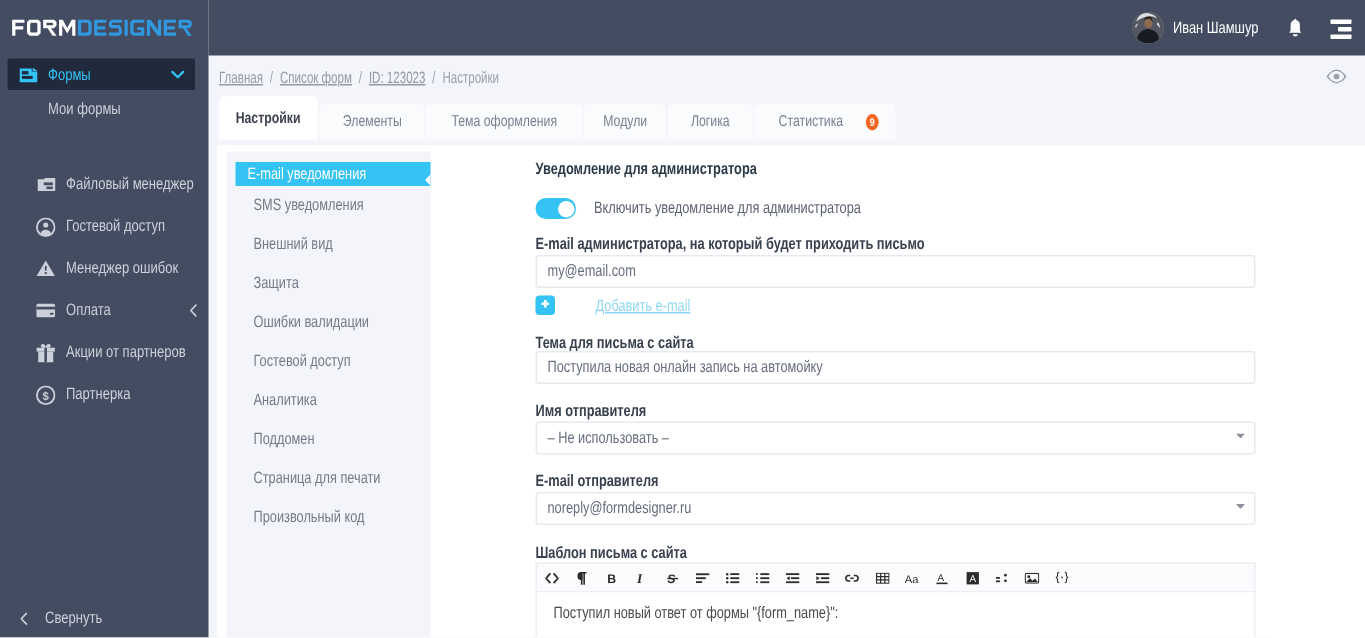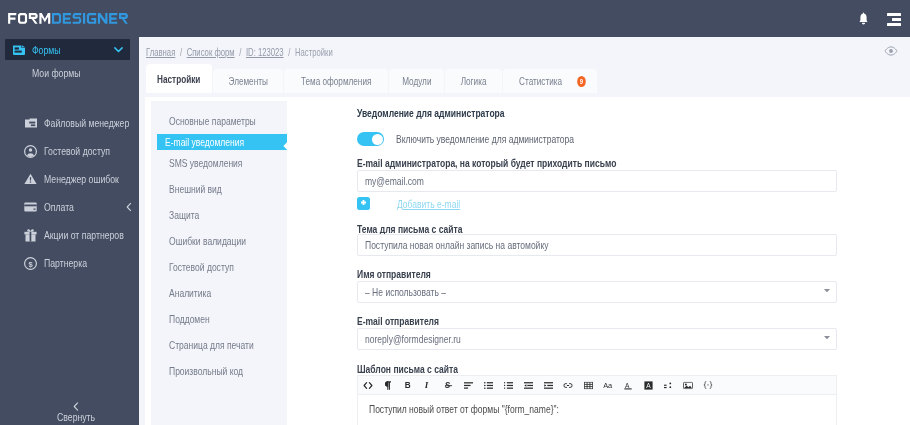--- a/index.html
+++ b/index.html
@@ -15,21 +15,21 @@
   .logo-text{line-height:0;display:block;}
   .sr{position:absolute;width:1px;height:1px;overflow:hidden;clip:rect(0 0 0 0);white-space:nowrap;}
   .nav{position:relative;height:100%;}
   .nav-item{display:flex;align-items:center;position:absolute;left:0;width:139px;height:28px;padding-left:24px;font-size:11px;color:#ccd0da;}
   .nav-item .ic{width:13px;height:13px;display:flex;align-items:center;justify-content:center;flex:0 0 13px;}
   .nav-item .lbl{margin-left:7px;white-space:nowrap;font-size:11px;transform:scaleX(.79);transform-origin:left center;display:inline-block;}
   .nav-item.active{background:#212a3d;color:#35c3f3;left:5px;width:125px;height:21px;padding-left:7px;border-radius:1px;}
   .nav-item .chev{position:absolute;right:7px;top:50%;transform:translateY(-50%);display:flex;}
   .sub-item{position:absolute;left:0;width:139px;height:22px;display:flex;align-items:center;padding-left:32px;font-size:11px;color:#ccd0da;}
   .sub-item span{white-space:nowrap;transform:scaleX(.79);transform-origin:left center;display:inline-block;}
-  .sb-bot{position:absolute;left:0;bottom:3px;width:100%;height:20px;display:flex;align-items:center;padding-left:13px;color:#ccd0da;font-size:11px;flex-direction:column;}
+  .sb-bot{position:absolute;left:0;bottom:3px;width:100%;height:20px;display:flex;align-items:center;padding-left:13px;color:#ccd0da;font-size:11px;}
   .sb-bot .lbl{margin-left:11px;font-size:11px;transform:scaleX(.79);transform-origin:left center;display:inline-block;}
 
   
   .main{flex:1;display:flex;flex-direction:column;min-width:0;background:#f4f5fa;}
   .topbar{height:37px;background:#434c60;position:relative;flex:0 0 37px;}
   .user{display:flex;align-items:center;position:absolute;left:616px;top:8px;}
   .avatar{width:21px;height:21px;border-radius:50%;overflow:hidden;background:#7c8490;position:relative;flex:0 0 21px;}
   .uname{color:#fff;font-size:11px;margin-left:6px;white-space:nowrap;transform:scaleX(.78);transform-origin:left center;display:inline-block;}
   .bellbtn{width:14px;height:15px;display:flex;align-items:center;justify-content:center;position:absolute;right:40px;top:11px;}
   .burger{width:14px;height:13px;display:flex;flex-direction:column;justify-content:space-between;align-items:flex-end;position:absolute;right:9px;top:13px;}
@@ -185,20 +185,41 @@
     <span>
           <svg width="6" height="9" viewBox="0 0 6 9">
             <path d="M4.6.9 1.2 4.5l3.4 3.6" fill="none" stroke="currentColor" stroke-width="1.1" stroke-linecap="round" stroke-linejoin="round"></path>
           </svg>
         </span>
     <span class="lbl">Свернуть</span>
   </div>
 </div>
 <div class="main">
   <div class="topbar">
+    <div class="user">
+      <div class="avatar">
+            <svg width="21" height="21" viewBox="0 0 21 21">
+              <defs>
+                <clipPath id="av">
+                  <circle cx="10.5" cy="10.5" r="10.5"></circle>
+                </clipPath>
+              </defs>
+              <g clip-path="url(#av)">
+                <rect width="21" height="21" fill="#545761"></rect>
+                <path d="M2.5 21c.4-5.4 2.6-8 4.6-8.7L10.3 11l3.6 1.4c2.1.8 3.9 3 4.3 8.6z" fill="#191b22"></path>
+                <ellipse cx="10.6" cy="7.6" rx="2.6" ry="3.4" fill="#8d6b50"></ellipse>
+                <path d="M7.8 6.1C8 3.4 9.2 2.5 10.8 2.7c1.7.2 2.7 1.6 2.5 3.9-.4-1.1-1.1-1.8-2.1-2-1.2-.3-2.4.2-3.4 1.5z" fill="#2b241d"></path>
+                <path d="M2.6 6.3C3.6 2.3 7 .4 10.6.8c3 .3 5.1 1.9 5.9 3.7-1.4-1.3-3.2-1.9-5.3-1.7C8 3.1 5 4.3 2.6 6.3z" fill="#dcdde0"></path>
+                <path d="M16.8 6.9c.9.8 1.6 2.4 1.5 3.9-.7-1.2-1.4-2.1-2.2-2.7z" fill="#dcdde0"></path>
+                <path d="M1.8 9.2c.6-.8 1.4-1.4 2.3-1.7C3.3 8.6 2.6 9.9 2.2 11z" fill="#c9cace"></path>
+              </g>
+            </svg>
+          </div>
+      <span class="uname">Иван Шамшур</span>
+    </div>
     <div class="bellbtn">
           <svg width="11" height="14" viewBox="0 0 11 14">
             <path fill="#fff" d="M5.5.5c.35 0 .6.25.6.6v.3A3.6 3.6 0 0 1 8.6 5v3.3l.9 1.6H1.5l.9-1.6V5A3.6 3.6 0 0 1 4.9 1.4v-.3c0-.35.25-.6.6-.6z"></path>
             <path fill="#fff" d="M3.9 10.8h3.2a1.6 1.6 0 0 1-3.2 0z"></path>
           </svg>
         </div>
     <div class="burger">
           <i></i>
           <i></i>
           <i></i>
@@ -237,23 +258,20 @@
         <span>Логика</span>
       </div>
       <div class="tab" style="width:94px">
         <span>Статистика</span>
         <span class="badge">9</span>
       </div>
     </div>
     <div class="panel">
       <div class="panel-nav">
             <div class="pn-inner">
-        <div class="pn-item">
-          <span class="t">Основные параметры</span>
-        </div>
         <div class="pn-item active">
           <span class="t">E-mail уведомления</span>
           <span class="notch">
                   <svg width="7" height="24" viewBox="0 0 7 24">
                     <path d="M7 8.2 3.4 12 7 15.8z" fill="#fff"></path>
                   </svg>
                 </span>
         </div>
         <div class="pn-item">
           <span class="t">SMS уведомления</span>

